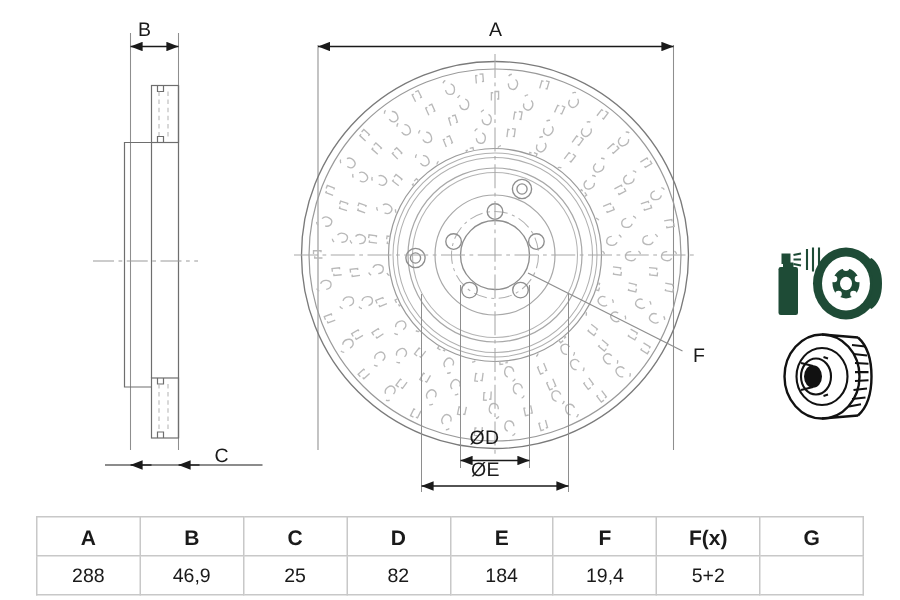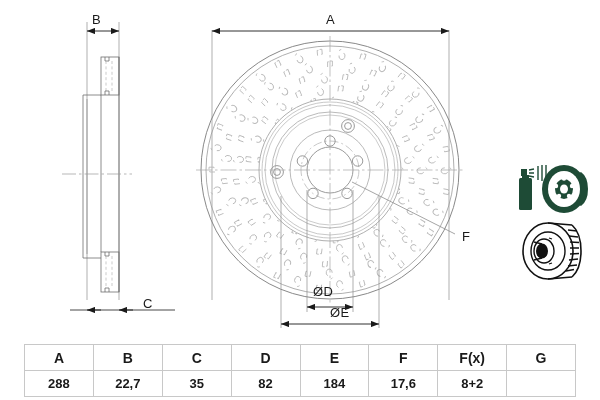--- a/index.html
+++ b/index.html
@@ -85,21 +85,21 @@
     vertical-align: middle;
     font-family: "Liberation Sans", sans-serif;
     color: #1a1a1a;
   }
   #spec-table tr.head td {
     font-size: 14px;
     font-weight: bold;
   }
   #spec-table tr.vals td {
     font-size: 13px;
-    font-weight: bold;
+    font-weight: normal;
   }
 </style>
 </head>
 <body>
 
 <div id="page">
 
   <svg class="svg-layer" viewBox="0 0 600 400">
     <defs>
 
@@ -360,21 +360,21 @@
       <line x1="379" y1="196" x2="379" y2="328" stroke="#8e8e8e" stroke-width="0.7"></line>
       <line x1="281" y1="324" x2="379" y2="324" stroke="#1a1a1a" stroke-width="0.9" marker-start="url(#arrL)" marker-end="url(#arrR)"></line>
     </g>
   </svg>
 
   <div class="dim-label" style="left:92px; top:12px;">B</div>
   <div class="dim-label" style="left:326px; top:12px;">A</div>
   <div class="dim-label" style="left:143px; top:296px;">C</div>
   <div class="dim-label" style="left:462px; top:229px;">F</div>
   <div class="dim-label" style="left:313px; top:284px;">ØD</div>
-  <div class="dim-label" style="left:314px; top:305px;margin-left:16px;">ØE</div>
+  <div class="dim-label" style="left:314px; top:305px;">ØE</div>
 
   <div id="icon-panel">
 
     <div class="icon-box" style="left:2px; top:0px;">
       <svg width="82" height="58" viewBox="0 0 82 58">
 
         <g stroke="#1e4b36" stroke-width="1.4" fill="none">
           <path d="M17,10 l5,-1 M17,13 l5,0 M17,16 l5,1"></path>
           <path d="M26,6 l0,14 M30,5 l0,16 M34,5 l0,16"></path>
         </g>
@@ -422,24 +422,24 @@
         <td>B</td>
         <td>C</td>
         <td>D</td>
         <td>E</td>
         <td>F</td>
         <td>F(x)</td>
         <td>G</td>
       </tr>
       <tr class="vals">
         <td>288</td>
-        <td>22,7</td>
-        <td>35</td>
+        <td>46,9</td>
+        <td>25</td>
         <td>82</td>
         <td>184</td>
-        <td>17,6</td>
-        <td>8+2</td>
+        <td>19,4</td>
+        <td>5+2</td>
         <td></td>
       </tr>
     </tbody>
   </table>
 
 </div>
 
 </body></html>

